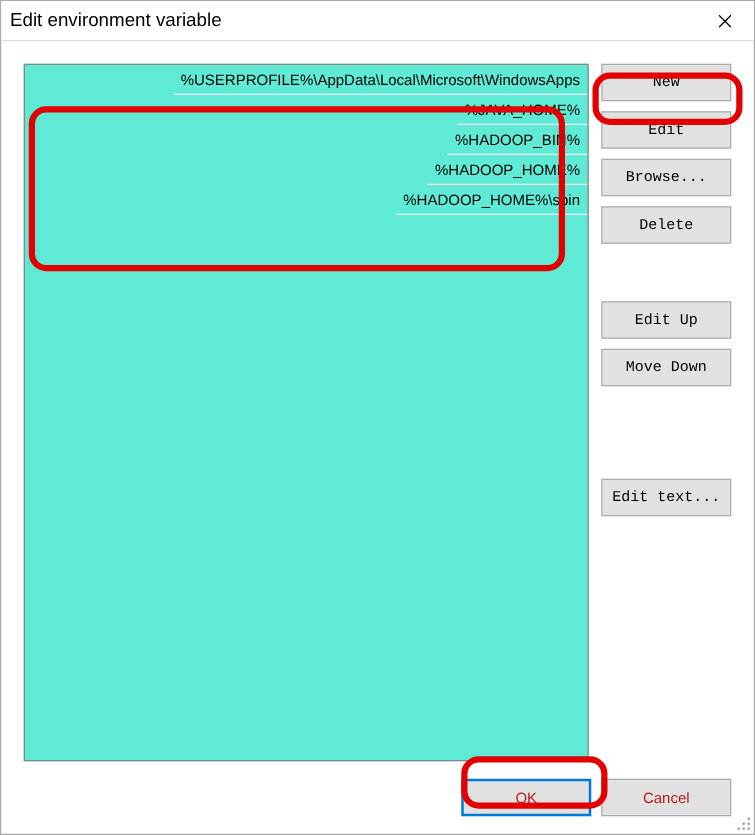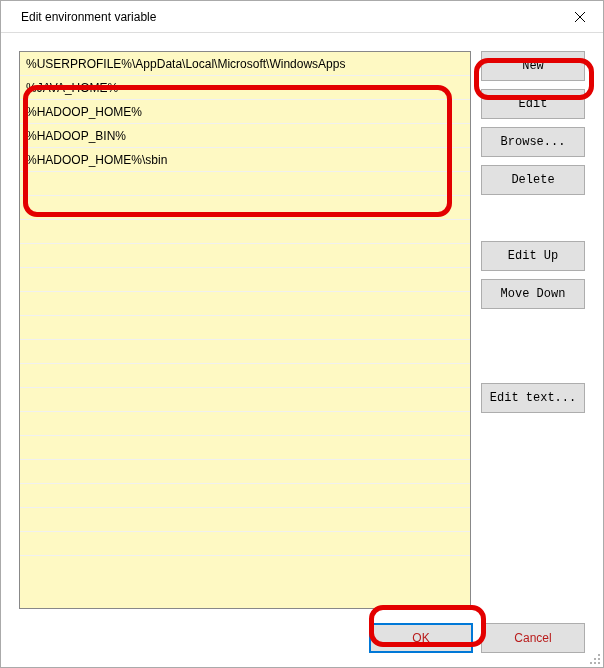--- a/index.html
+++ b/index.html
@@ -25,22 +25,22 @@
       flex-direction: column;
     }
     .titlebar {
       height: 32px;
       display: flex;
       align-items: center;
       border-bottom: 1px solid #ddd;
       background: #fff;
     }
     .titlebar-title {
-      padding-left: 20px;
-      font-size: 12px;
+      padding-left: 7px;
+      font-size: 15px;
       color: #000;
       flex: 1;
     }
     .close-btn {
       width: 46px;
       height: 32px;
       display: flex;
       align-items: center;
       justify-content: center;
       cursor: pointer;
@@ -56,24 +56,25 @@
       flex-direction: column;
     }
     .main-area {
       display: flex;
       flex: 1;
       gap: 10px;
     }
     .listbox {
       flex: 1;
       border: 1px solid #888;
-      background: #fef9c3;
+      background: #5eead4;
       display: flex;
       flex-direction: column;
       overflow: hidden;
+      align-items: flex-end;
     }
     .list-item {
       height: 24px;
       line-height: 24px;
       padding: 0 6px;
       border-bottom: 1px solid #f0f0f0;
       font-size: 12px;
       color: #000;
       white-space: nowrap;
       overflow: hidden;
@@ -151,22 +152,22 @@
       </svg>
     </div>
   </div>
 
   <div class="dialog-body">
     <div class="main-area">
 
       <div class="listbox">
         <div class="list-item">%USERPROFILE%\AppData\Local\Microsoft\WindowsApps</div>
         <div class="list-item">%JAVA_HOME%</div>
+        <div class="list-item">%HADOOP_BIN%</div>
         <div class="list-item">%HADOOP_HOME%</div>
-        <div class="list-item">%HADOOP_BIN%</div>
         <div class="list-item">%HADOOP_HOME%\sbin</div>
         <div class="list-empty-row"></div>
         <div class="list-empty-row"></div>
         <div class="list-empty-row"></div>
         <div class="list-empty-row"></div>
         <div class="list-empty-row"></div>
         <div class="list-empty-row"></div>
         <div class="list-empty-row"></div>
         <div class="list-empty-row"></div>
         <div class="list-empty-row"></div>

